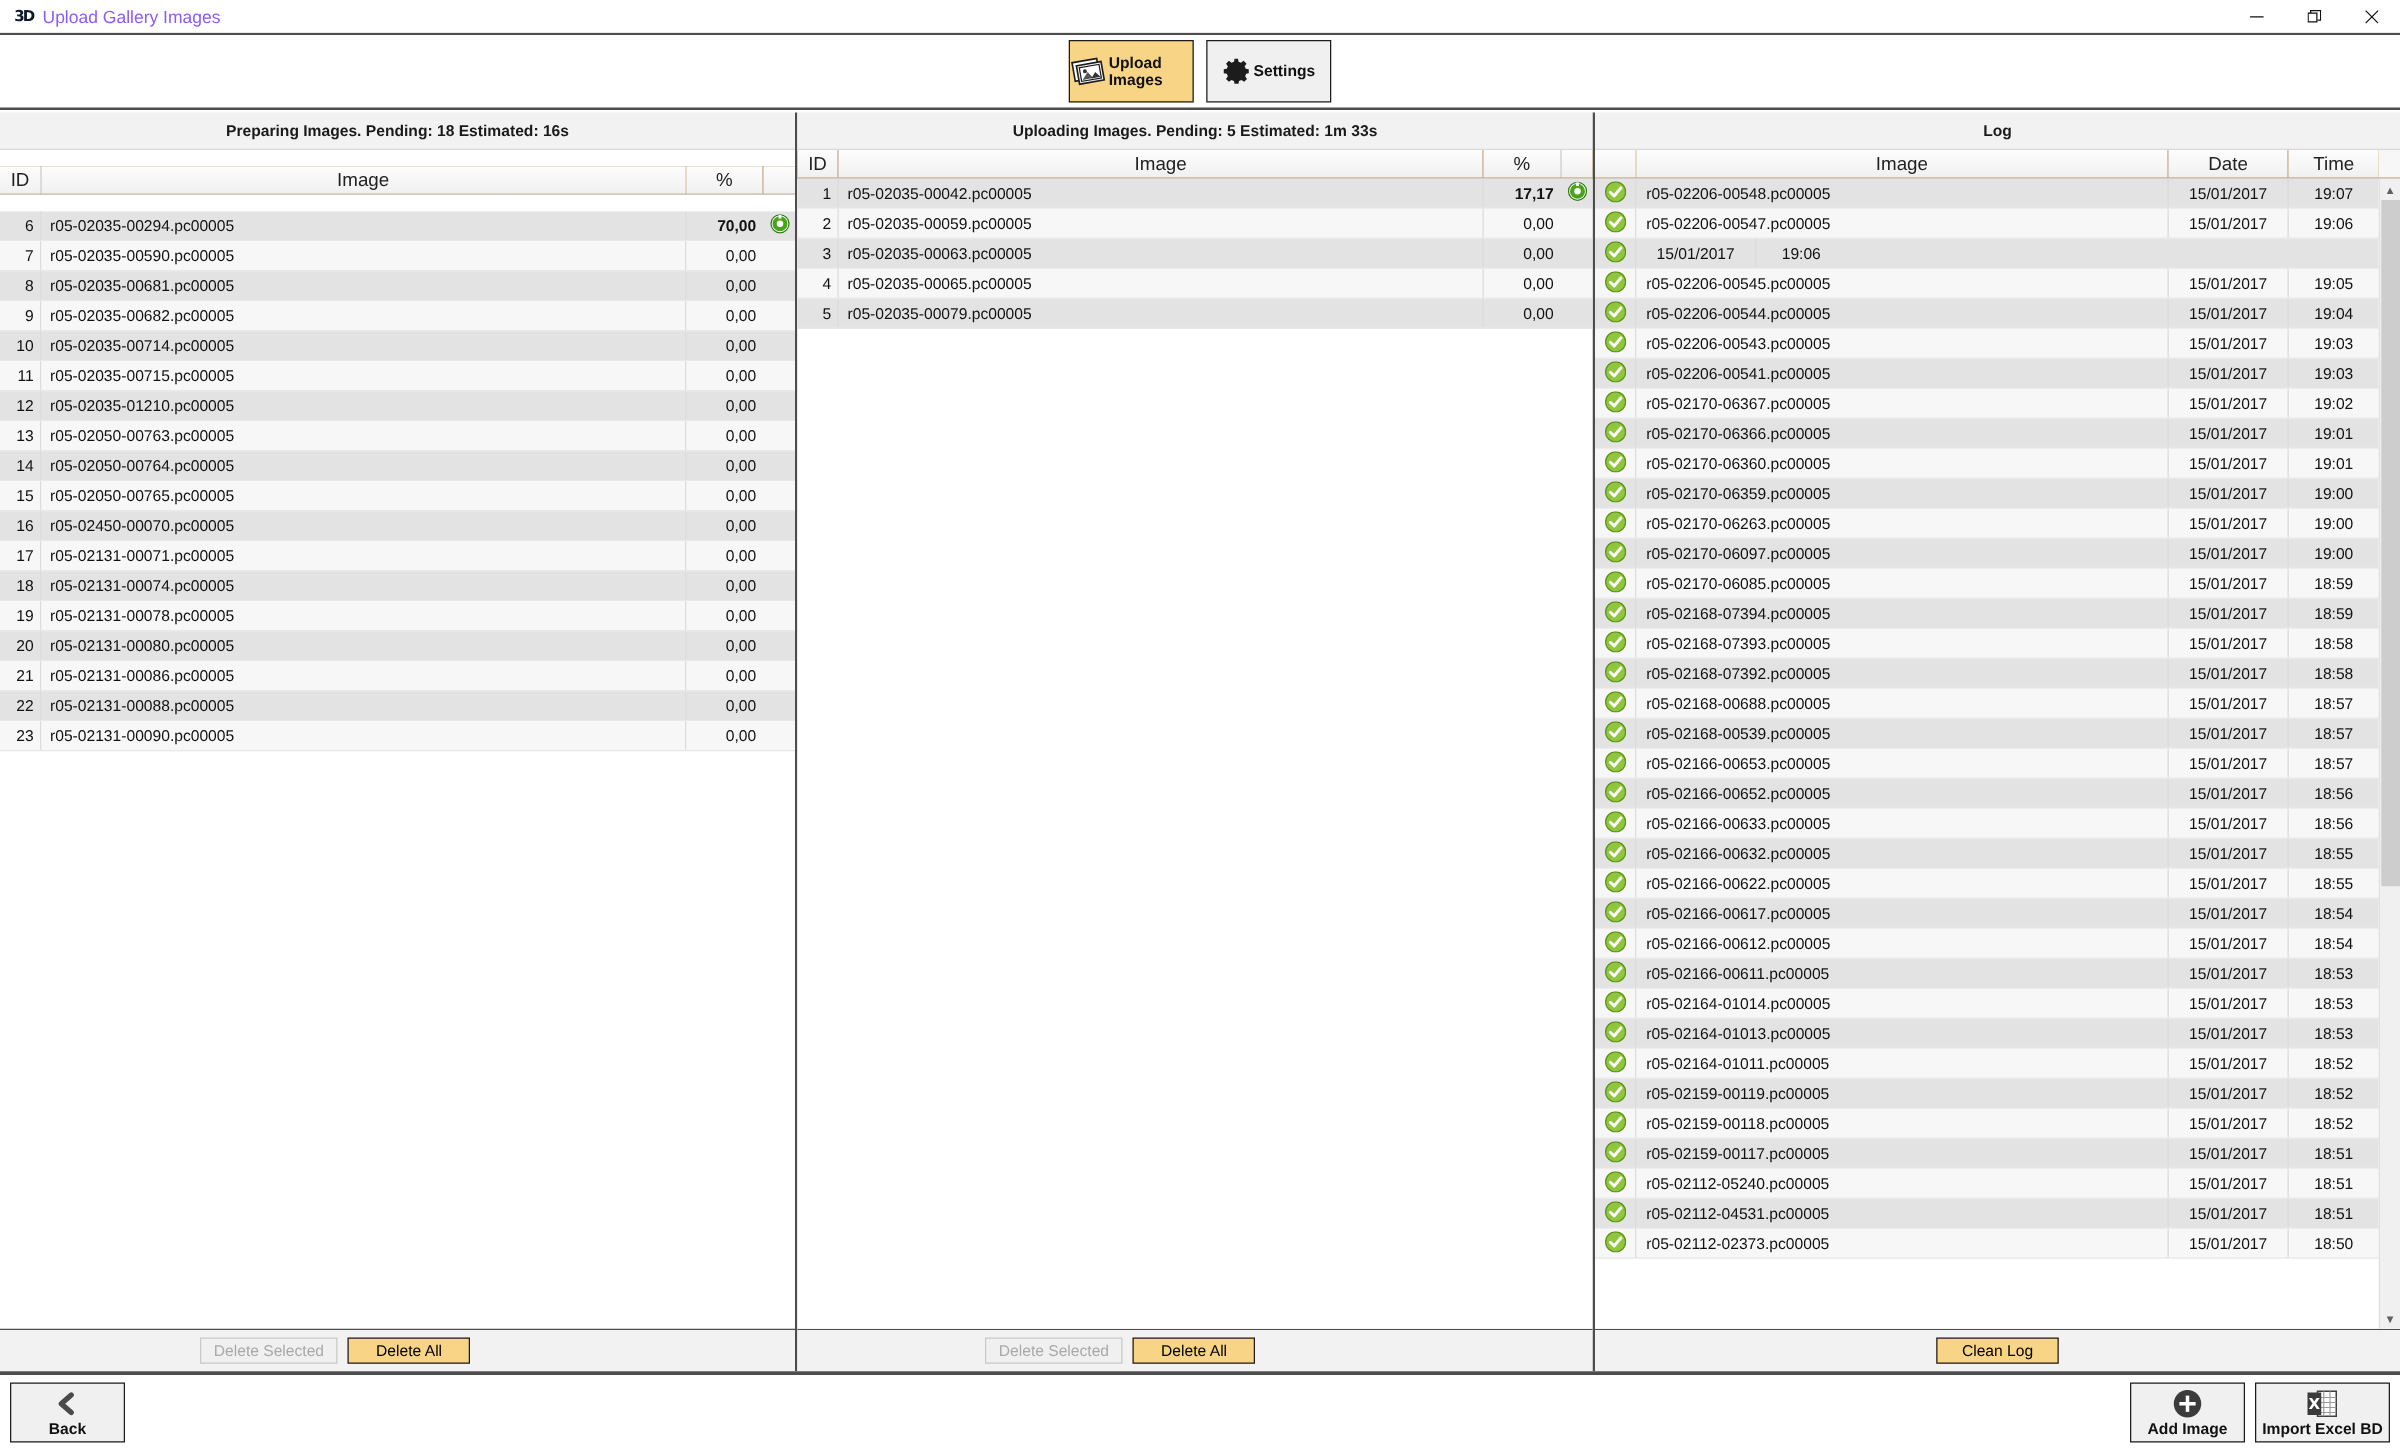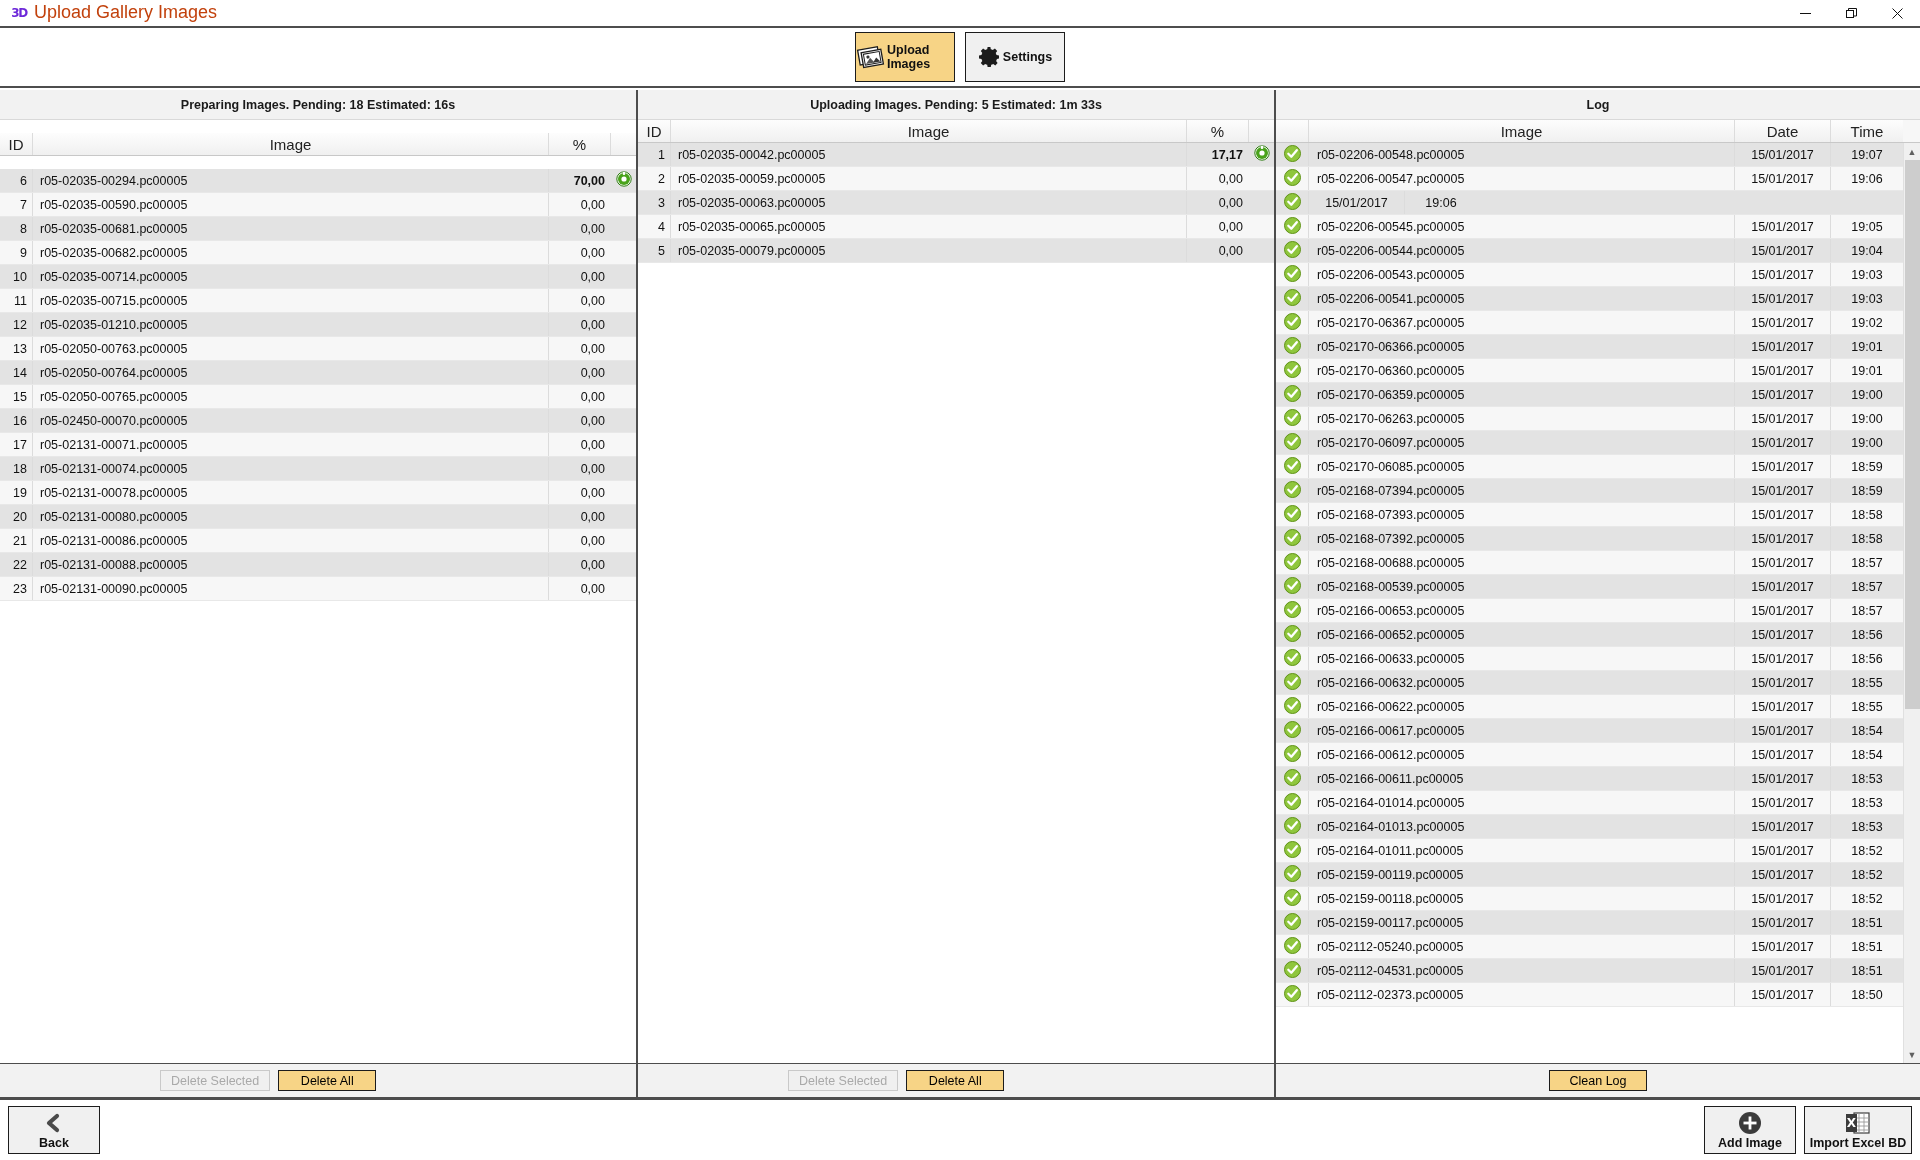--- a/index.html
+++ b/index.html
@@ -16,25 +16,25 @@
     height: 26px; width: 100%;
     background: #ffffff;
     display: flex; align-items: center;
     border-bottom: 1px solid #ffffff;
     position: relative;
   }
   .app-logo {
     width: 26px; height: 20px;
     margin-left: 6px;
     display: flex; align-items: center; justify-content: center;
-    font-size: 12px; font-weight: bold; color: #6d28d9;
+    font-size: 12px; font-weight: bold; color: #0f172a;
     letter-spacing: -1.5px;
     font-family: "DejaVu Sans", sans-serif;
   }
-  .app-title { font-size: 18px; color: #c2410c; margin-left: 2px; }
+  .app-title { font-size: 14px; color: #8b5cf6; margin-left: 2px; }
   .winbtns { position: absolute; right: 0; top: 0; display: flex; height: 26px; }
   .winbtn {
     width: 46px; height: 26px;
     display: flex; align-items: center; justify-content: center;
     font-size: 14px; color: #111; cursor: default;
   }
   .winbtn svg { display: block; }
 
   
   .ribbon {

